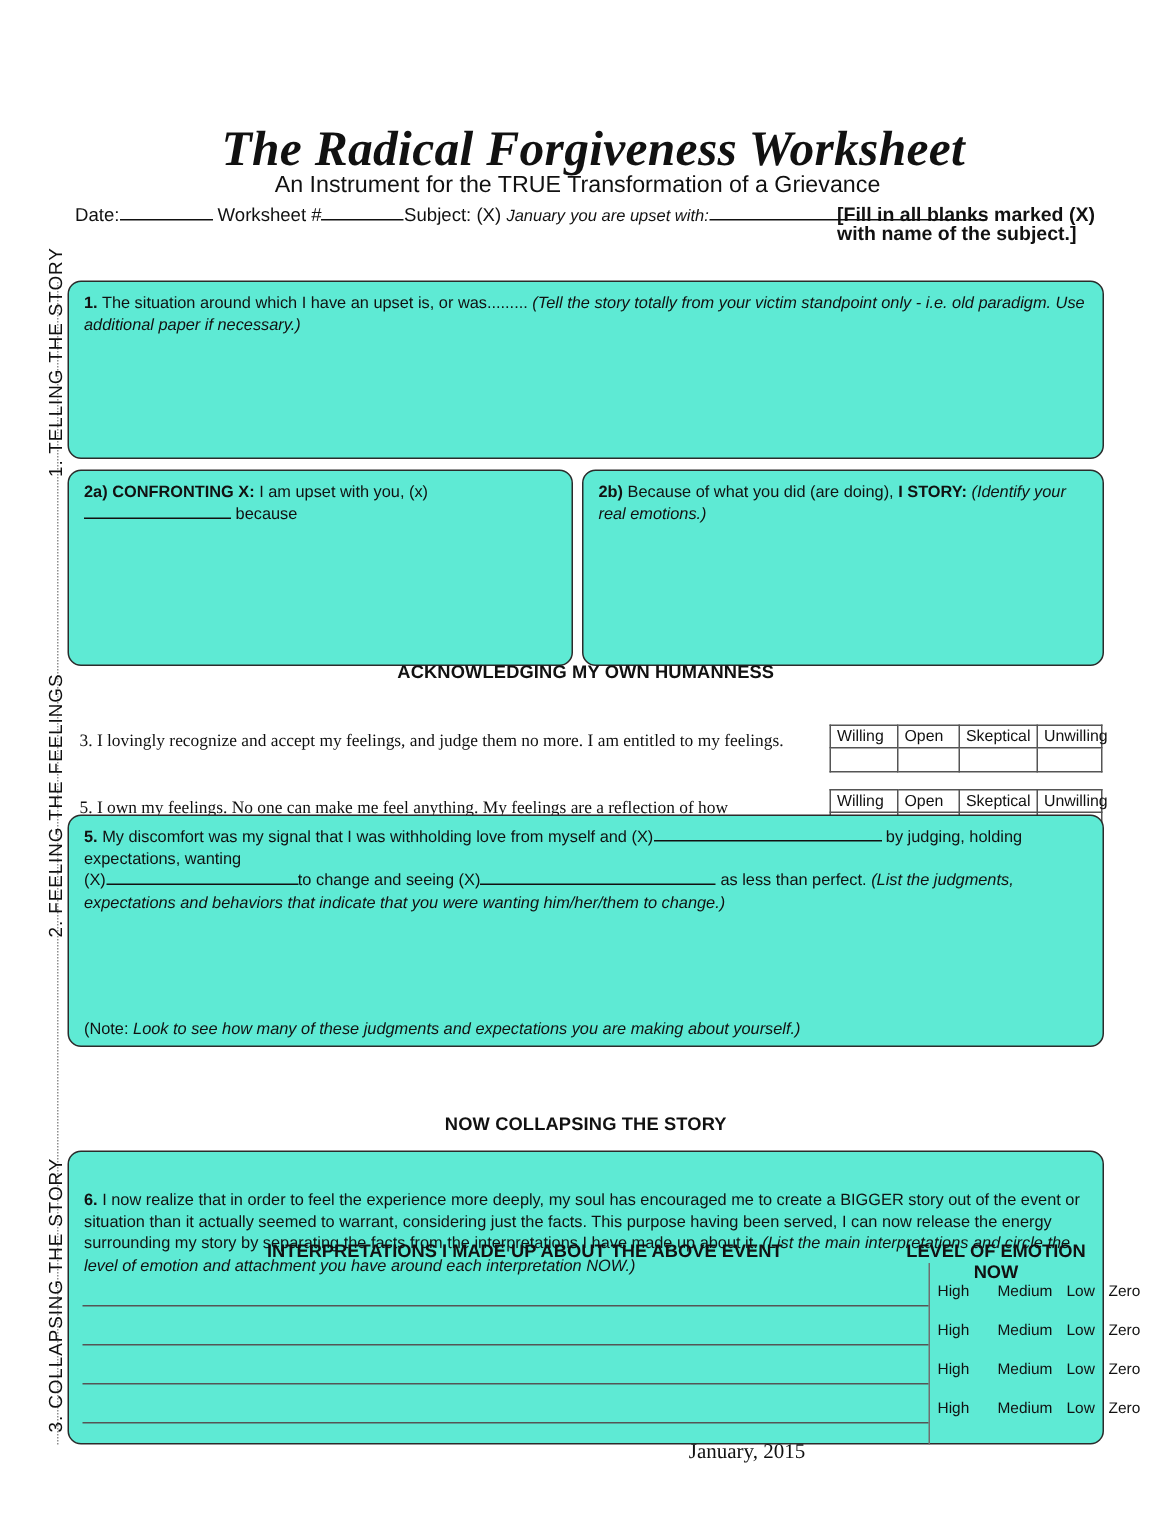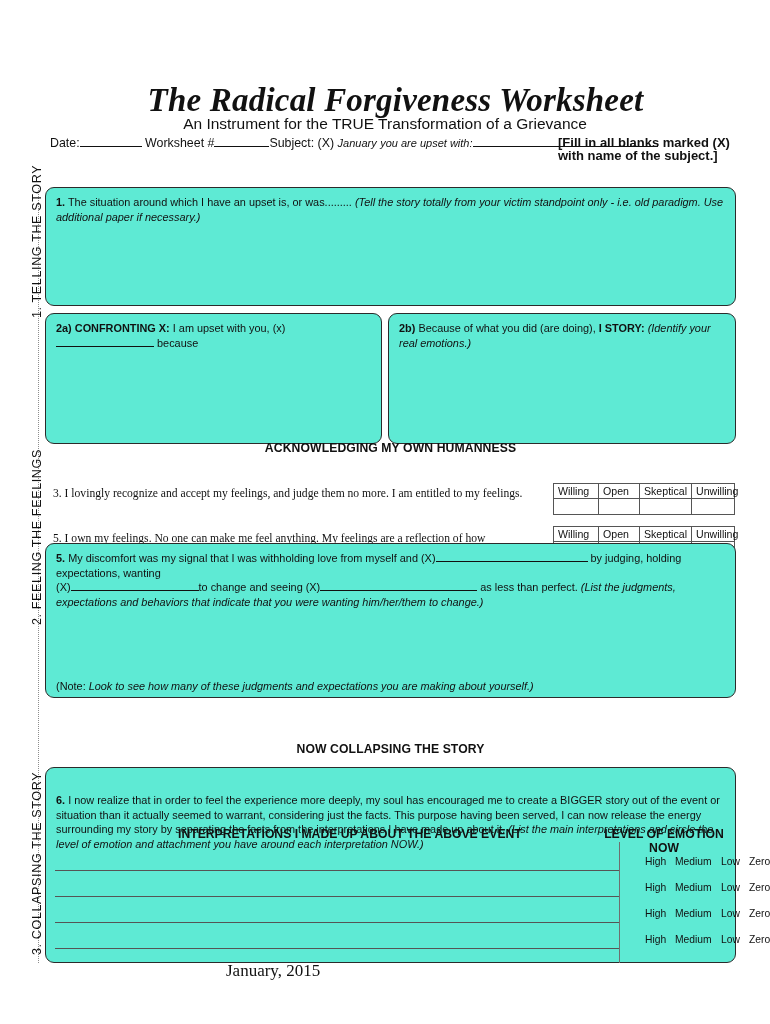--- a/index.html
+++ b/index.html
@@ -146,31 +146,31 @@
   .interp-line {
     position: absolute;
     border-top: 1px solid #555;
   }
   .emo-row {
     position: absolute;
     font-size: 10.3px;
     white-space: nowrap;
   }
   .emo-row span { display: inline-block; }
-  .emo-high   { width: 30px; margin-left: 20px; }
+  .emo-high   { width: 40px; }
   .emo-medium { width: 46px; }
   .emo-low    { width: 28px; }
   .emo-zero   { width: 28px; }
 
   .footer-date {
     position: absolute;
     left: 0; right: 0; top: 961px;
-    text-align: left;
+    text-align: center;
     font-family: "Liberation Serif", serif;
-    font-size: 17px;
+    font-size: 14px;
   }
   .footer-shift { padding-left: 226px; }
 </style>
 </head>
 <body>
 
 <div class="page">
 
   <div class="doc-title">The Radical Forgiveness Worksheet</div>
   <div class="doc-subtitle">An Instrument for the TRUE Transformation of a Grievance</div>

